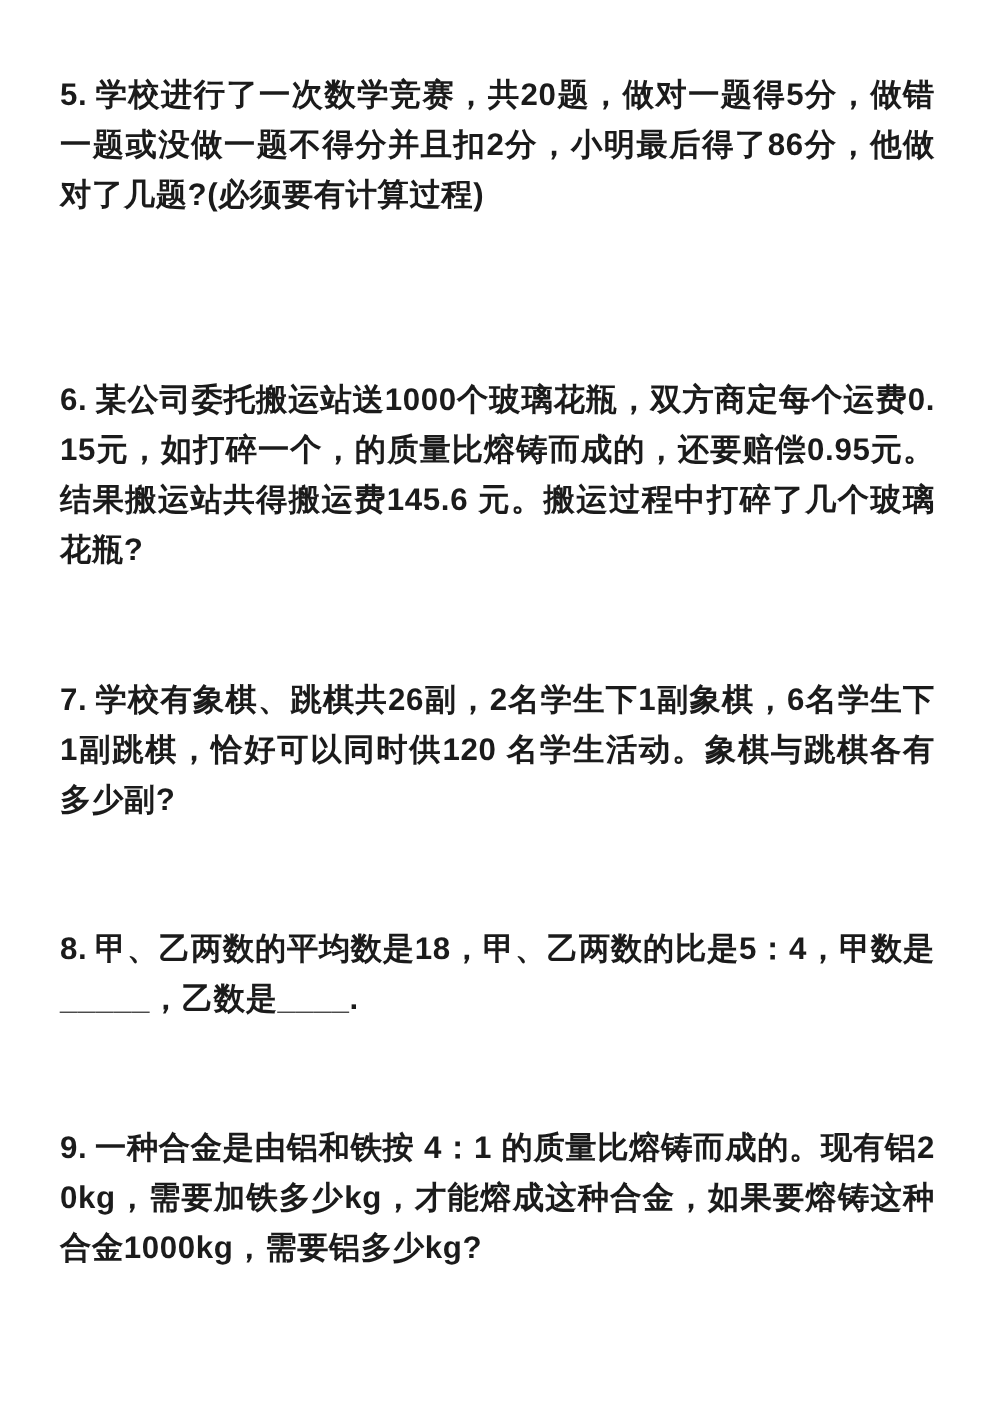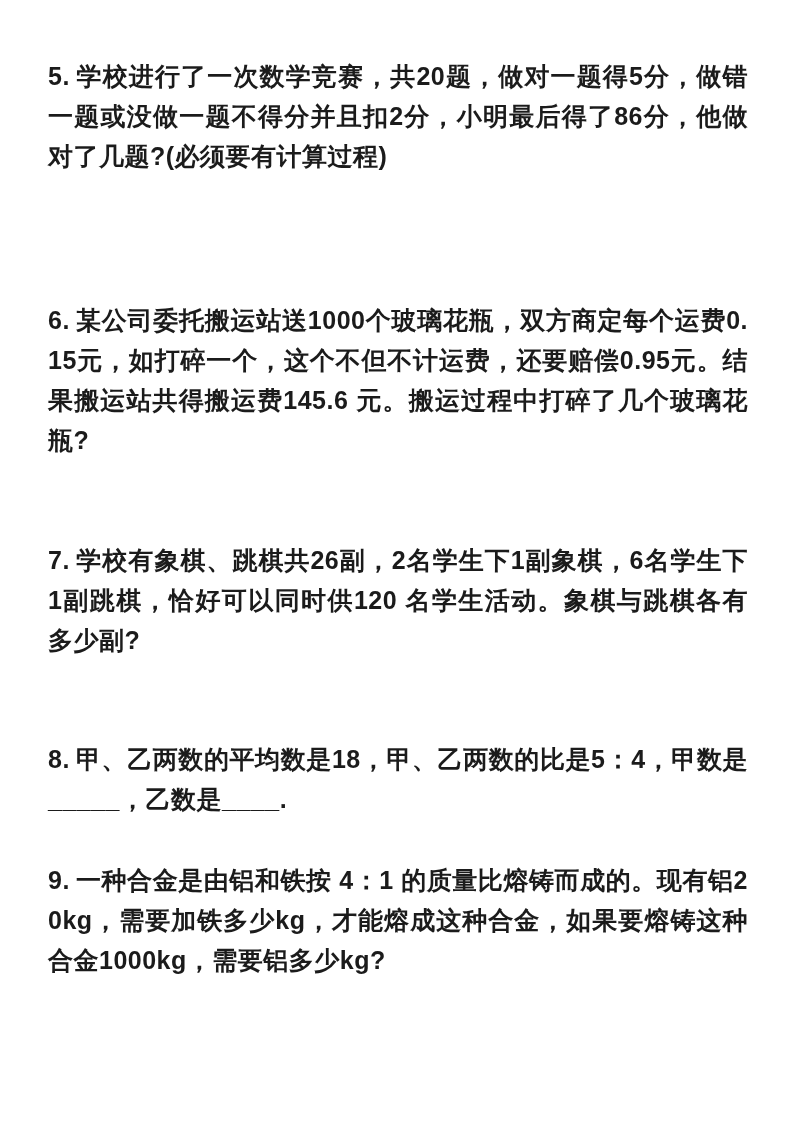--- a/index.html
+++ b/index.html
@@ -32,33 +32,33 @@
   }
   .qnum {
     margin-right: 6px;
     white-space: nowrap;
   }
   
   .q-0 { top: 56px; }
   .q-1 { top: 300px; }
   .q-2 { top: 540px; }
   .q-3 { top: 739px; }
-  .q-4 { top: 860px; }
+  .q-4 { top: 898px; }
 </style>
 </head>
 <body>
 
 <div class="page">
 
   <section class="question q-0">
     <p class="qtext"><span class="qnum">5.</span><span>学校进行了一次数学竞赛，共20题，做对一题得5分，做错一题或没做一题不得分并且扣2分，小明最后得了86分，他做对了几题?(必须要有计算过程)</span></p>
   </section>
 
   <section class="question q-1">
-    <p class="qtext"><span class="qnum">6.</span><span>某公司委托搬运站送1000个玻璃花瓶，双方商定每个运费0.15元，如打碎一个，这个不但不计运费，还要赔偿0.95元。结果搬运站共得搬运费145.6 元。搬运过程中打碎了几个玻璃花瓶?</span></p>
+    <p class="qtext"><span class="qnum">6.</span><span>某公司委托搬运站送1000个玻璃花瓶，双方商定每个运费0.15元，如打碎一个，的质量比熔铸而成的，还要赔偿0.95元。结果搬运站共得搬运费145.6 元。搬运过程中打碎了几个玻璃花瓶?</span></p>
   </section>
 
   <section class="question q-2">
     <p class="qtext"><span class="qnum">7.</span><span>学校有象棋、跳棋共26副，2名学生下1副象棋，6名学生下1副跳棋，恰好可以同时供120 名学生活动。象棋与跳棋各有多少副?</span></p>
   </section>
 
   <section class="question q-3">
     <p class="qtext"><span class="qnum">8.</span><span>甲、乙两数的平均数是18，甲、乙两数的比是5：4，甲数是_____，乙数是____.</span></p>
   </section>
 

